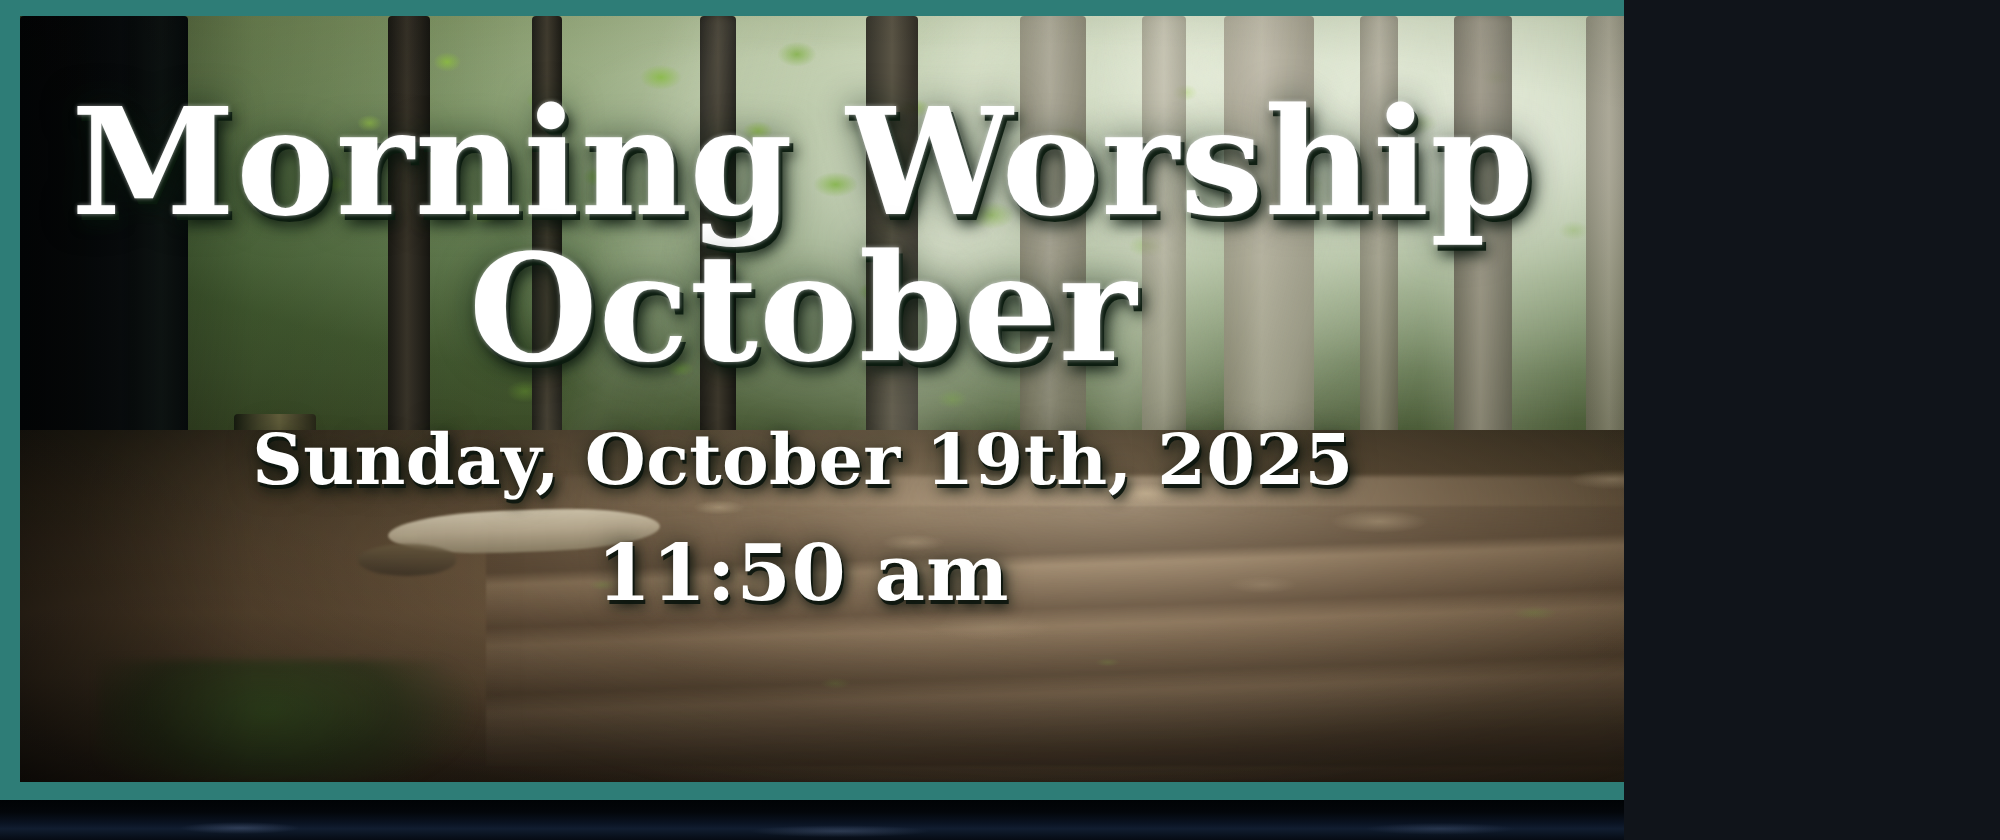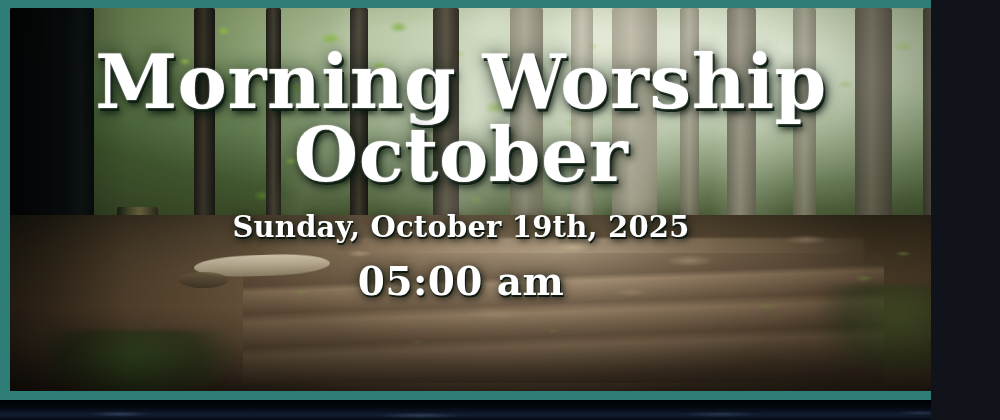--- a/index.html
+++ b/index.html
@@ -1,21 +1,21 @@
 <!DOCTYPE html>
 <html><head>
 <meta charset="utf-8">
 <title>Morning Worship Service</title>
 <style>
   html,body{margin:0;padding:0;background:#10141a;}
   body{font-family:"Liberation Serif",serif;}
 
   .banner{
     position:relative;
-    width:931px;height:420px;
+    width:812px;height:420px;
     overflow:hidden;
     background:#ef4444;
   }
 
   
   .frame{
     position:absolute;
     left:0;top:0;width:1000px;height:400px;
     background:var(--teal,#2e7d77);
     box-sizing:border-box;
@@ -253,21 +253,21 @@
       2px 3px 0 rgba(10,26,14,.92),
       3px 5px 7px rgba(6,18,10,.85),
       0 0 18px rgba(8,24,12,.65);
   }
   .headline .l2{display:block;}
   .subline{
     margin:0;
     color:#ffffff;
     font-family:"DejaVu Serif","Liberation Serif",serif;
     font-weight:700;
-    font-size:29px;
+    font-size:35px;
     line-height:1;
     letter-spacing:.2px;
     text-align:center;
     margin-top:22px;
     text-shadow:
       1px 2px 0 rgba(12,22,14,.92),
       2px 3px 6px rgba(8,16,10,.85),
       0 0 14px rgba(10,20,12,.6);
   }
   .timeline{
@@ -330,17 +330,17 @@
       <div class="vignette"></div>
     </div>
   </div>
 
   <div class="text-layer">
     <h1 class="headline">
       <span class="l1">Morning Worship</span>
       <span class="l2">October</span>
     </h1>
     <p class="subline">Sunday, October 19th, 2025</p>
-    <p class="timeline">05:00 am</p>
+    <p class="timeline">11:50 am</p>
   </div>
 
   <div class="bottom-strip"></div>
 </div>
 
 </body></html>

